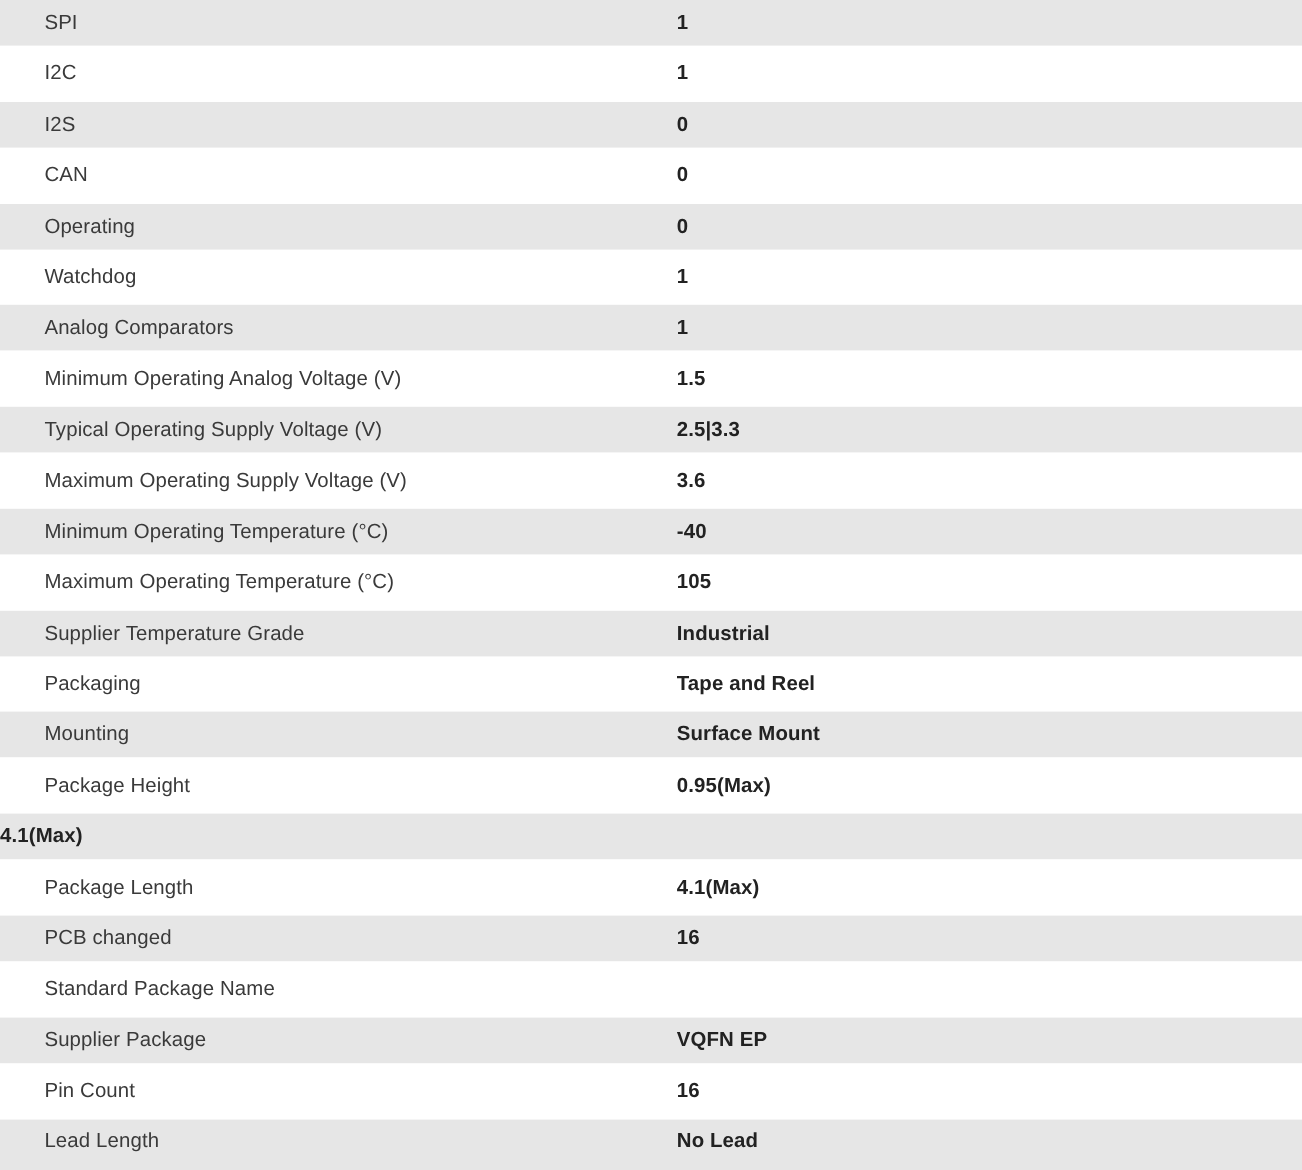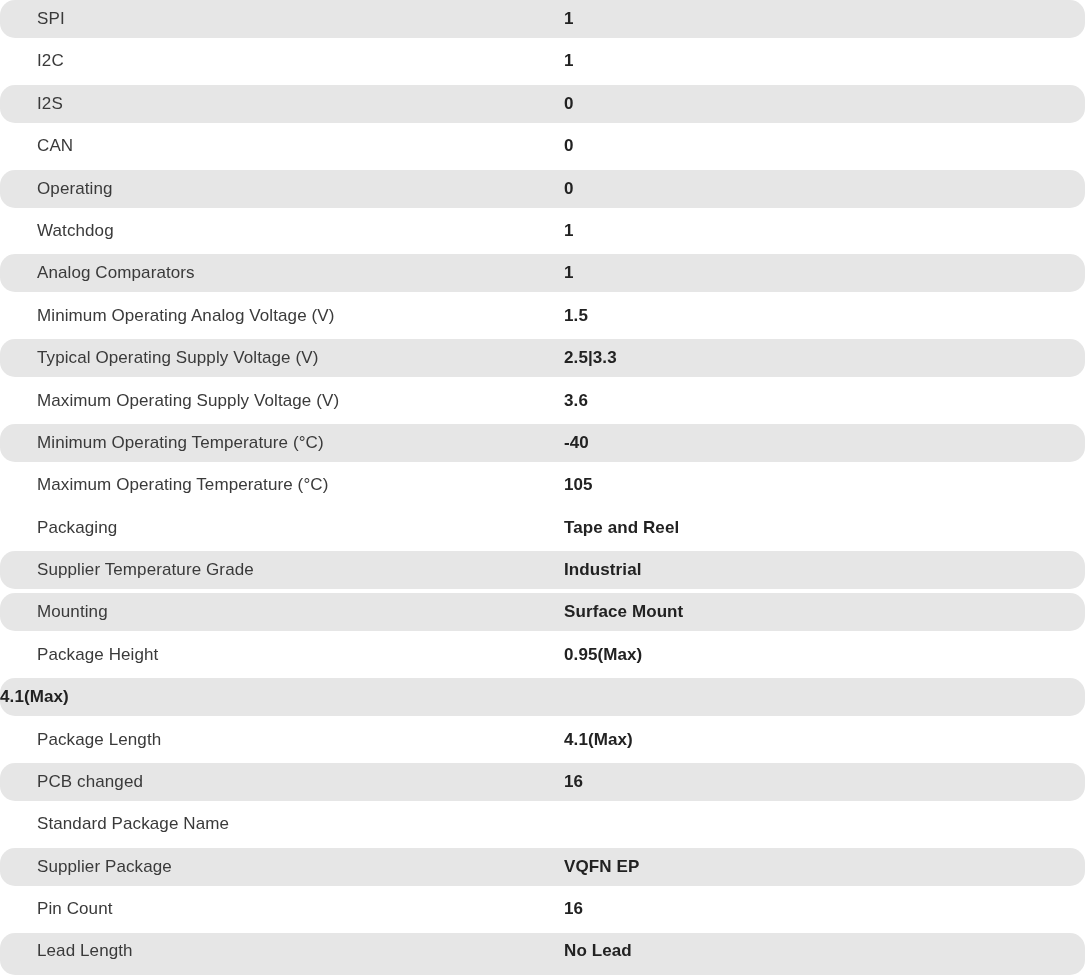--- a/index.html
+++ b/index.html
@@ -18,21 +18,20 @@
   }
   .row {
     display: flex;
     align-items: center;
     height: 38px;
     margin-bottom: 4.4px;
     background: #ffffff;
   }
   .row.alt {
     background: #e6e6e6;
-    border-radius: 15px;
   }
   .row:last-child {
     height: 42.2px;
     margin-bottom: 0;
     align-items: flex-start;
   }
   .row:last-child .cell {
     margin-top: 8px;
   }
   .cell {
@@ -101,27 +100,27 @@
       <div class="cell value">3.6</div>
     </div>
     <div class="row alt">
       <div class="cell label">Minimum Operating Temperature (°C)</div>
       <div class="cell value">-40</div>
     </div>
     <div class="row">
       <div class="cell label">Maximum Operating Temperature (°C)</div>
       <div class="cell value">105</div>
     </div>
+    <div class="row alt">
+      <div class="cell label">Supplier Temperature Grade</div>
+      <div class="cell value">Industrial</div>
+    </div>
     <div class="row">
       <div class="cell label">Packaging</div>
       <div class="cell value">Tape and Reel</div>
-    </div>
-    <div class="row alt">
-      <div class="cell label">Supplier Temperature Grade</div>
-      <div class="cell value">Industrial</div>
     </div>
     <div class="row alt">
       <div class="cell label">Mounting</div>
       <div class="cell value">Surface Mount</div>
     </div>
     <div class="row">
       <div class="cell label">Package Height</div>
       <div class="cell value">0.95(Max)</div>
     </div>
     <div class="row alt">

